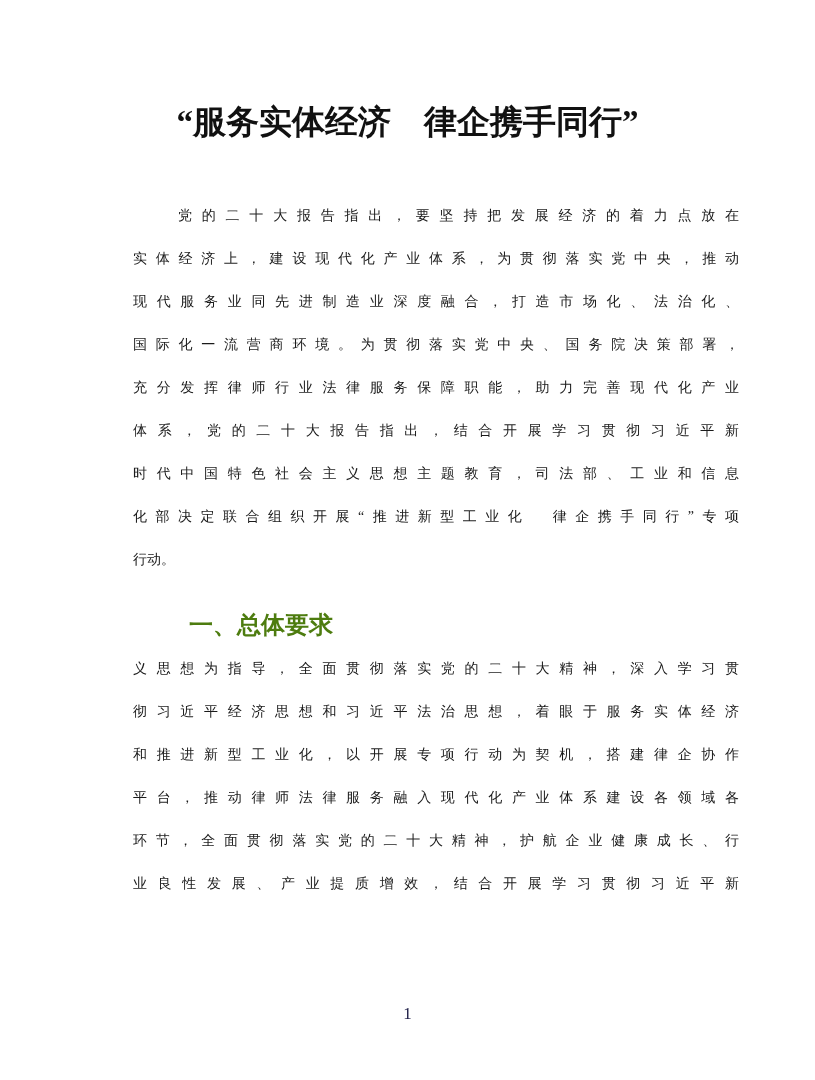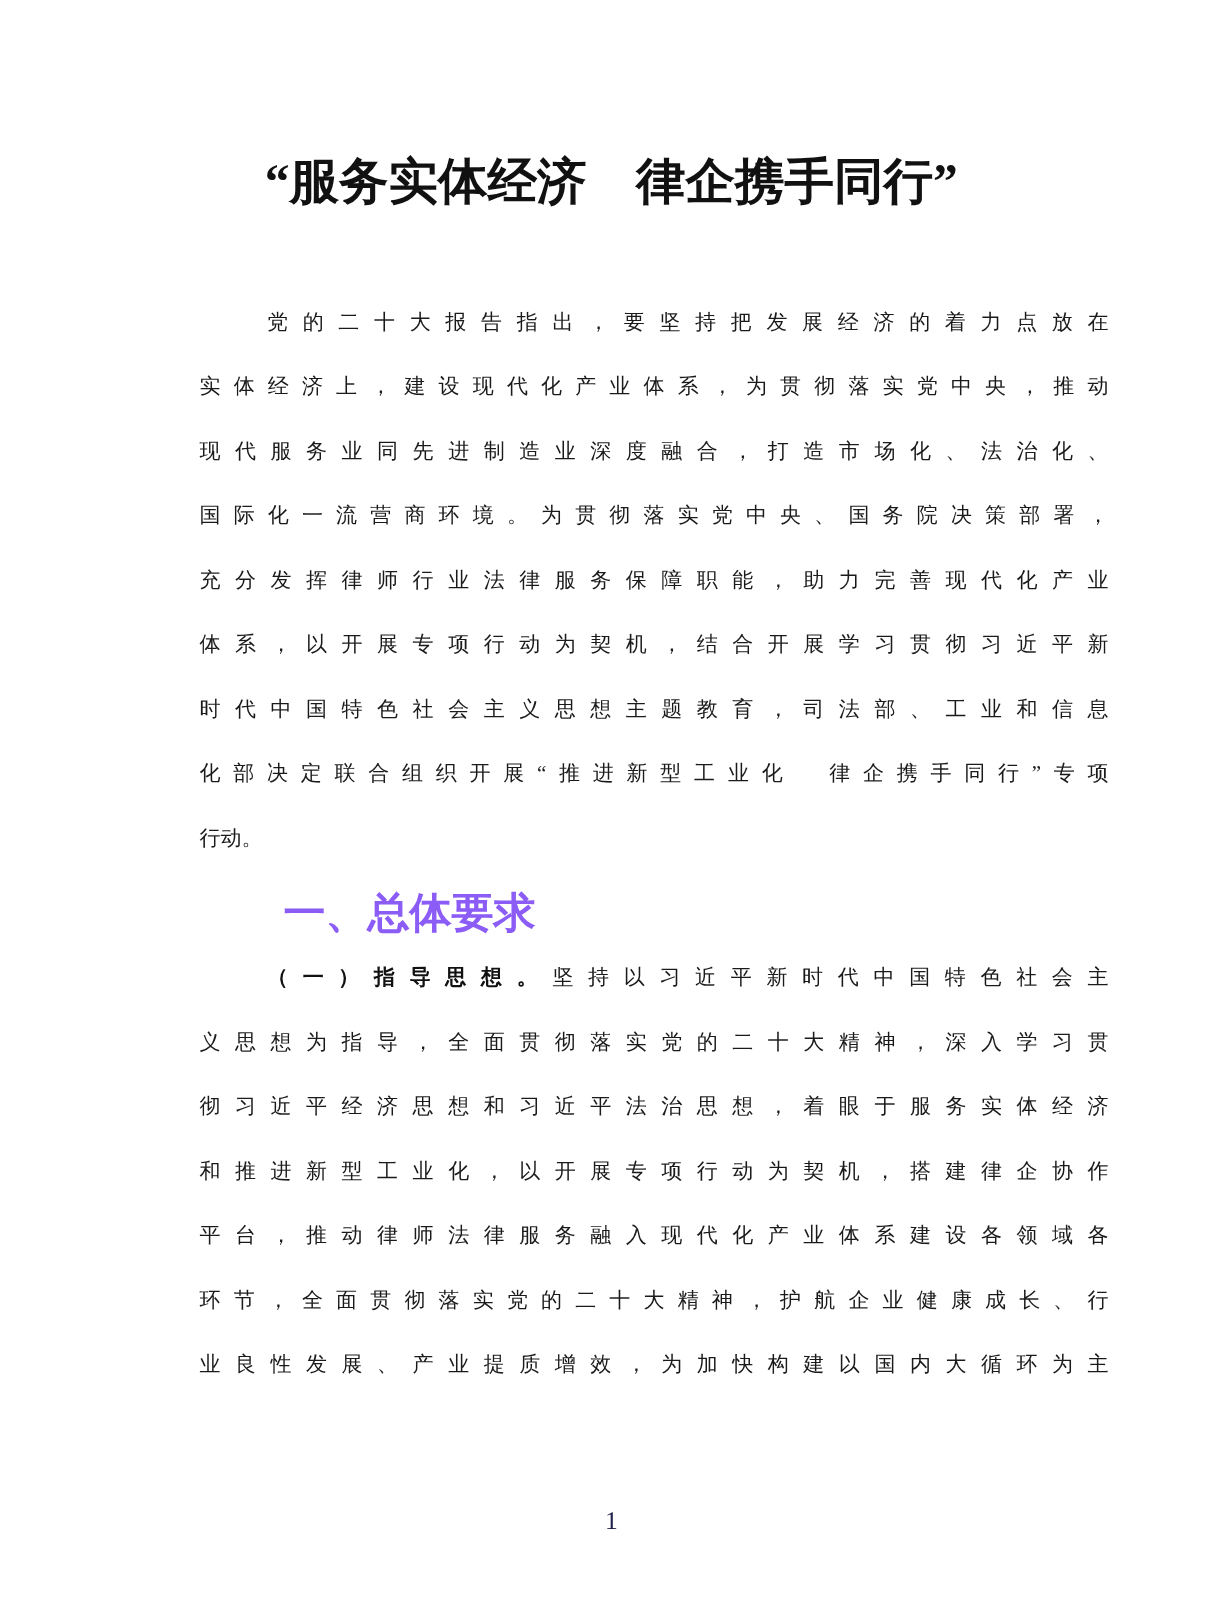--- a/index.html
+++ b/index.html
@@ -41,25 +41,25 @@
   }
   .ind {
     text-indent: 45px;
   }
   .short {
     text-align-last: left;
   }
   .heading {
     font-family: "Liberation Sans", "DejaVu Sans", sans-serif;
     font-weight: bold;
-    font-size: 28px;
+    font-size: 24px;
     line-height: 44px;
-    margin-top: 6px;
+    margin-top: 22px;
     text-indent: 56px;
-    color: #8b5cf6;
+    color: #4d7c0f;
   }
   .lead {
     font-weight: bold;
     color: #111111;
   }
   .page-number {
     position: absolute;
     bottom: 56px;
     left: 0;
     width: 100%;
@@ -79,37 +79,34 @@
   </div>
 
   <div class="content">
 
     <div>
       <div class="line ind">党的二十大报告指出，要坚持把发展经济的着力点放在</div>
       <div class="line">实体经济上，建设现代化产业体系，为贯彻落实党中央，推动</div>
       <div class="line">现代服务业同先进制造业深度融合，打造市场化、法治化、</div>
       <div class="line">国际化一流营商环境。为贯彻落实党中央、国务院决策部署，</div>
       <div class="line">充分发挥律师行业法律服务保障职能，助力完善现代化产业</div>
-      <div class="line">体系，以开展专项行动为契机，结合开展学习贯彻习近平新</div>
+      <div class="line">体系，党的二十大报告指出，结合开展学习贯彻习近平新</div>
       <div class="line">时代中国特色社会主义思想主题教育，司法部、工业和信息</div>
       <div class="line">化部决定联合组织开展“推进新型工业化　律企携手同行”专项</div>
       <div class="line short">行动。</div>
     </div>
 
     <div class="heading">一、总体要求</div>
 
     <div>
-      <div class="line ind">
-        <span class="lead">（一）指导思想。</span><span>坚持以习近平新时代中国特色社会主</span>
-      </div>
       <div class="line">义思想为指导，全面贯彻落实党的二十大精神，深入学习贯</div>
       <div class="line">彻习近平经济思想和习近平法治思想，着眼于服务实体经济</div>
       <div class="line">和推进新型工业化，以开展专项行动为契机，搭建律企协作</div>
       <div class="line">平台，推动律师法律服务融入现代化产业体系建设各领域各</div>
       <div class="line">环节，全面贯彻落实党的二十大精神，护航企业健康成长、行</div>
-      <div class="line">业良性发展、产业提质增效，为加快构建以国内大循环为主</div>
+      <div class="line">业良性发展、产业提质增效，结合开展学习贯彻习近平新</div>
     </div>
 
   </div>
 
   <div class="page-number">1</div>
 
 </div>
 
 </body></html>

